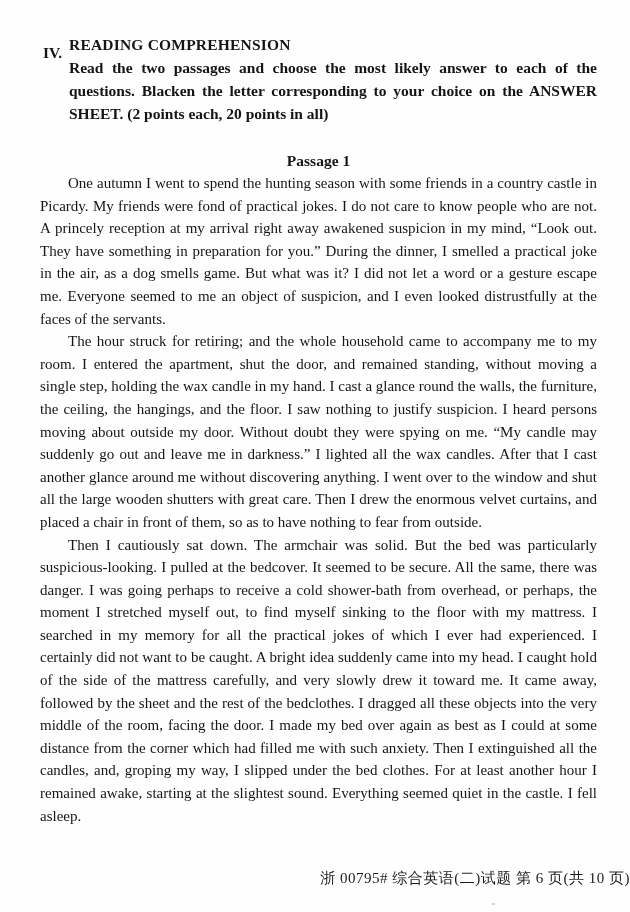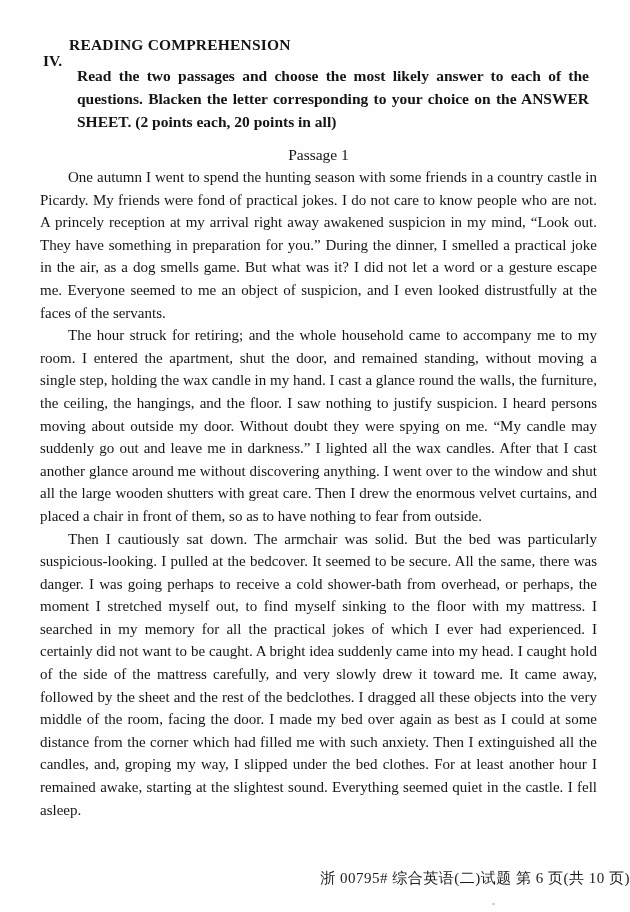--- a/index.html
+++ b/index.html
@@ -23,34 +23,34 @@
     position: relative;
     margin-left: 3px;
     padding-left: 26px;
     font-weight: bold;
     font-size: 15.5px;
     line-height: 23px;
   }
   .sec-num {
     position: absolute;
     left: 0;
-    top: 16px;
+    top: 8px;
   }
   .sec-title {
     letter-spacing: 0.2px;
   }
   .instructions {
-    margin: 8px;
+    margin: 0;
     text-align: justify;
   }
   .passage-title {
-    margin: 10px 0 0 0;
+    margin: 24px 0 0 0;
     text-align: center;
     font-size: 15.5px;
-    font-weight: normal;
+    font-weight: bold;
     line-height: 23px;
   }
   .passage-body {
     margin-top: 0;
     font-size: 15px;
     line-height: 22.6px;
   }
   .para {
     margin: 0;
     text-indent: 28px;

